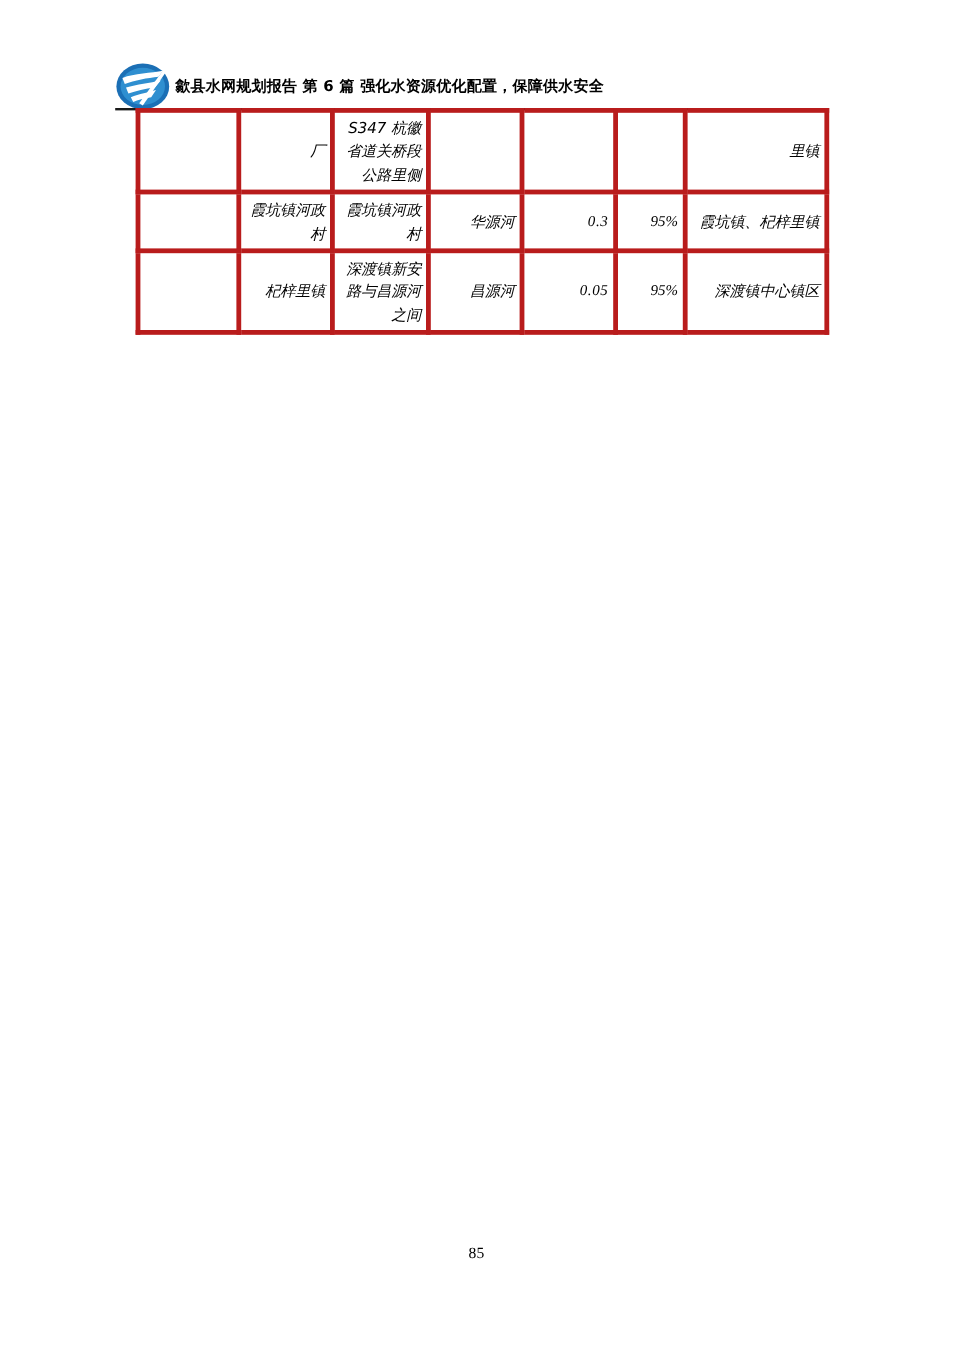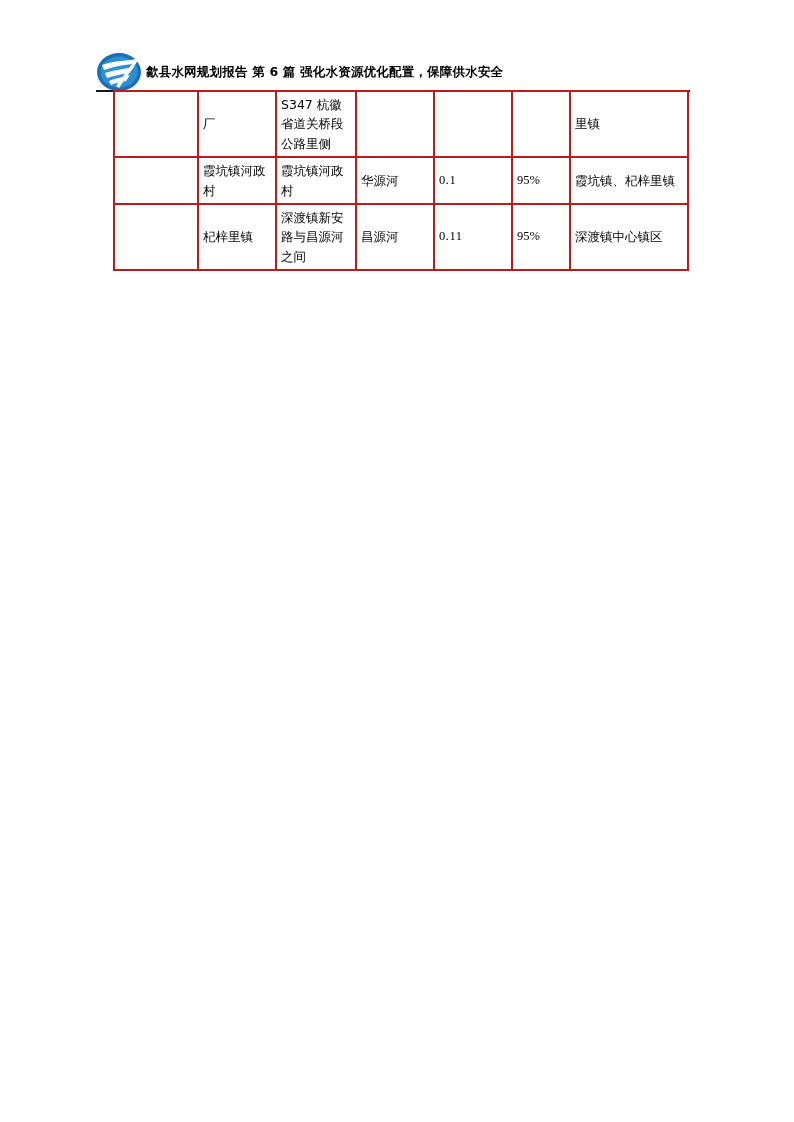--- a/index.html
+++ b/index.html
@@ -62,27 +62,28 @@
     top: 90px;
     width: 574px;
   }
   table.data {
     border-collapse: collapse;
     table-layout: fixed;
     width: 574px;
     font-family: "DejaVu Sans", sans-serif;
   }
   table.data td {
-    border: 2px solid #b91c1c;
+    border: 4px solid #b91c1c;
     vertical-align: middle;
-    text-align: left;
+    text-align: right;
     font-size: 12.5px;
     line-height: 1.55;
     padding: 3px 4px;
     word-break: break-all;
+    font-style: italic;
   }
   td.blank {
     border-left: none;
     border-top: none;
     border-bottom: none;
   }
   td.no-top { border-top: none; }
   td.num {
     font-family: "Liberation Serif", serif;
     font-size: 13px;
@@ -147,31 +148,32 @@
           <td class="no-top"></td>
           <td class="no-top num"></td>
           <td class="no-top pct"></td>
           <td class="no-top">里镇</td>
         </tr>
         <tr>
           <td class="blank"></td>
           <td>霞坑镇河政村</td>
           <td>霞坑镇河政村</td>
           <td>华源河</td>
-          <td class="num">0.1</td>
+          <td class="num">0.3</td>
           <td class="pct">95%</td>
           <td>霞坑镇、杞梓里镇</td>
         </tr>
         <tr>
           <td class="blank"></td>
           <td>杞梓里镇</td>
           <td>深渡镇新安路与昌源河之间</td>
           <td>昌源河</td>
-          <td class="num">0.11</td>
+          <td class="num">0.05</td>
           <td class="pct">95%</td>
           <td>深渡镇中心镇区</td>
         </tr>
       </tbody>
     </table>
   </div>
 
+  <div class="footer-page">85</div>
 
 </div>
 
 </body></html>

